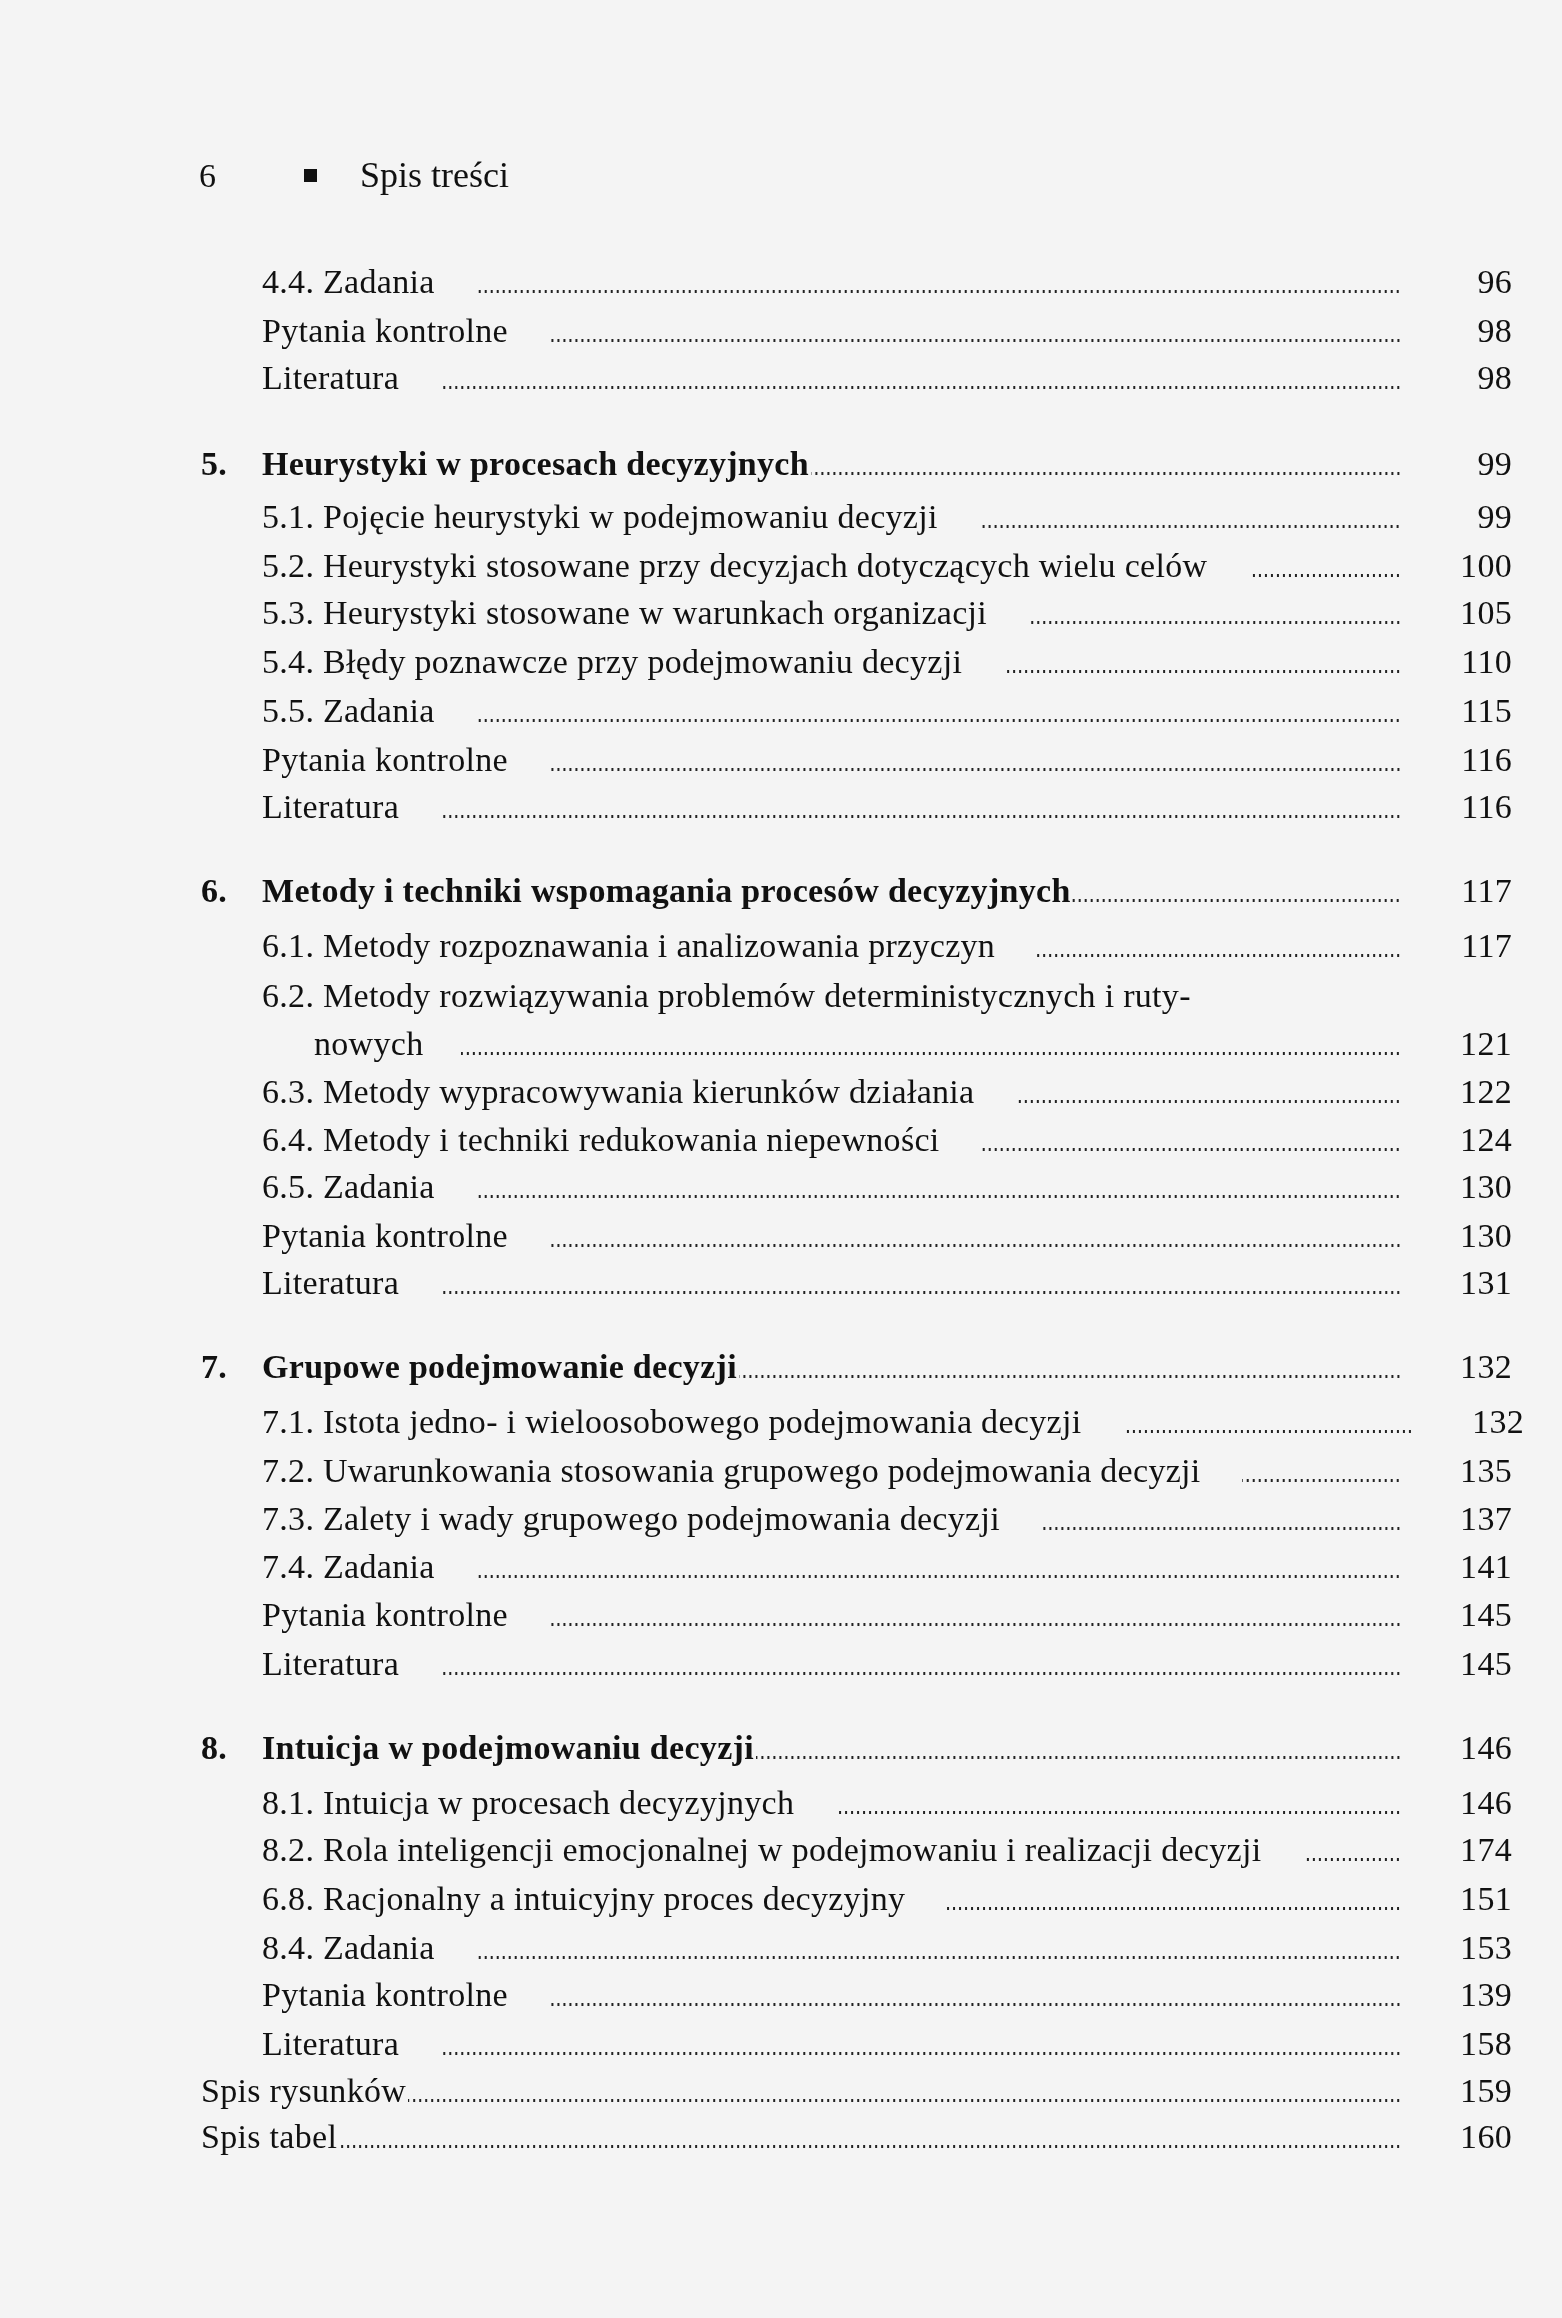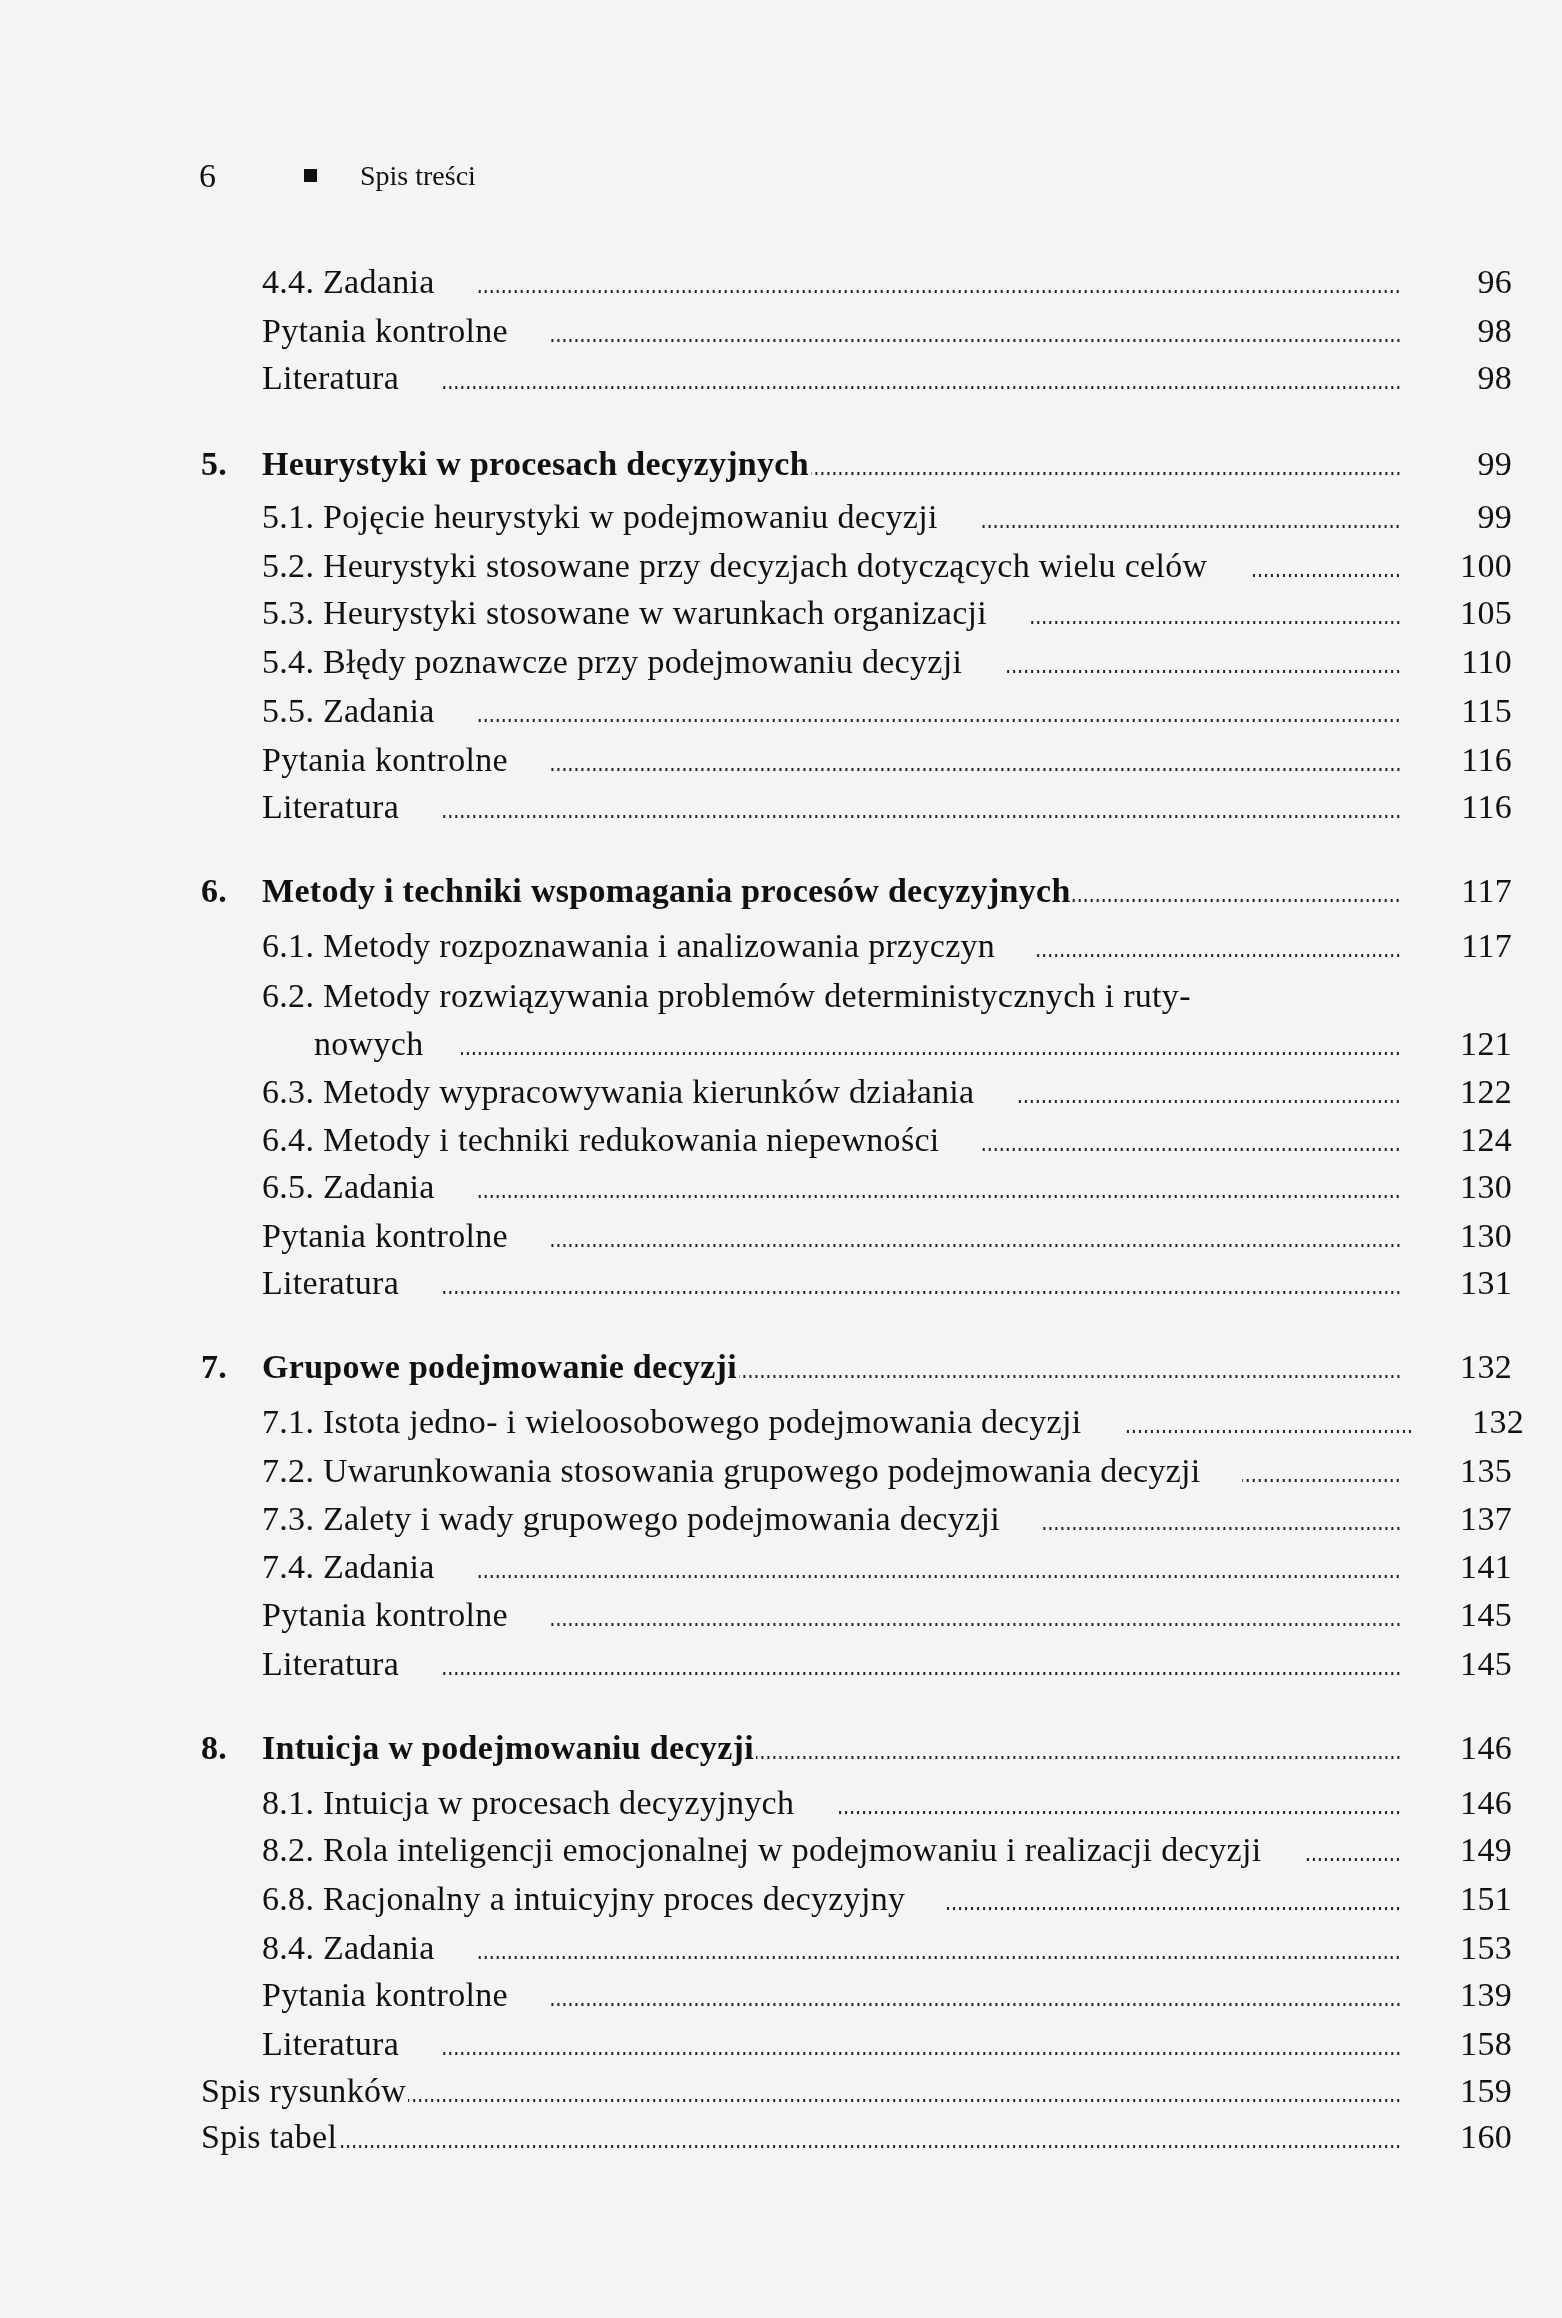--- a/index.html
+++ b/index.html
@@ -3,21 +3,21 @@
 <meta charset="utf-8">
 <style>
   html, body { margin:0; padding:0; }
   body {
     width:1562px; height:2319px; background:#f4f4f4; position:relative; overflow:hidden;
     font-family:"Liberation Serif", "DejaVu Serif", serif; color:#111;
   }
   .hdr { position:absolute; top:154px; height:43px; line-height:43px; }
   .hdr-num { left:199px; font-size:34px; }
   .hdr-sq { left:304px; top:169px; width:13px; height:13px; background:#111; }
-  .hdr-title { left:360px; font-size:28px; }
+  .hdr-title { left:360px; font-size:36px; }
 
   .row { position:absolute; left:0; width:1562px; height:48px; line-height:48px; font-size:34px; letter-spacing:0.3px; }
   .row .chnum { position:absolute; left:201px; font-weight:bold; }
   .row .entry { position:absolute; right:161px; display:flex; align-items:baseline; }
   .row .label { white-space:nowrap; }
   .row .leader {
     flex:1 1 auto; height:5.1px; margin:0 0 0 1.7px; align-self:flex-end; margin-bottom:12px;
     background-image:radial-gradient(circle, #222 1.3px, transparent 1.5px);
     background-size:6px 5.1px; background-repeat:repeat-x; background-position:right center;
   }
@@ -240,21 +240,21 @@
         <span class="label">8.1. Intuicja w procesach decyzyjnych</span>
         <span class="leader"></span>
       </span>
       <span class="page">146</span>
     </div>
     <div class="row lvl1" style="top: 1826px;">
       <span class="entry">
         <span class="label">8.2. Rola inteligencji emocjonalnej w podejmowaniu i realizacji decyzji</span>
         <span class="leader"></span>
       </span>
-      <span class="page">149</span>
+      <span class="page">174</span>
     </div>
     <div class="row lvl1" style="top: 1875px;">
       <span class="entry">
         <span class="label">6.8. Racjonalny a intuicyjny proces decyzyjny</span>
         <span class="leader"></span>
       </span>
       <span class="page">151</span>
     </div>
     <div class="row lvl1" style="top: 1924px;">
       <span class="entry">

